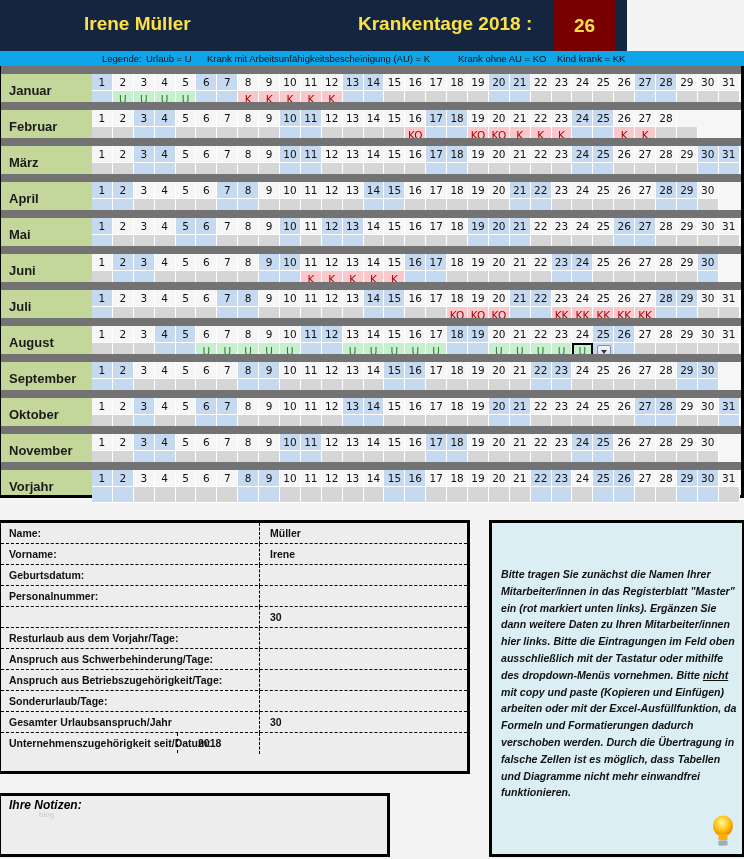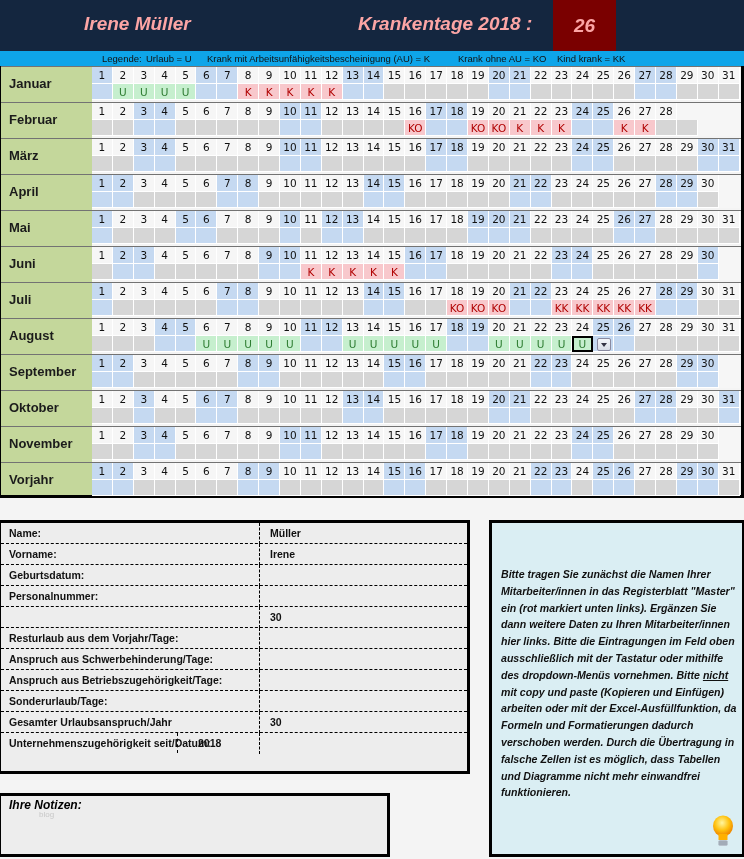--- a/index.html
+++ b/index.html
@@ -1,24 +1,24 @@
 <!DOCTYPE html>
 <html><head>
 <meta charset="utf-8">
 <style>
   * { box-sizing: border-box; margin: 0; padding: 0; }
   body { width: 744px; height: 859px; background: #f4f4f4; font-family: "Liberation Sans", sans-serif; position: relative; overflow: hidden; }
-  .header { position: absolute; left: 0; top: 0; width: 744px; height: 51px; background: #14263f; color: #fca5a5; font-style: italic; }
+  .header { position: absolute; left: 0; top: 0; width: 627px; height: 51px; background: #14263f; color: #fde047; }
   .header .name { position: absolute; left: 84px; top: 13px; font-size: 19px; font-weight: bold; }
   .header .kt { position: absolute; left: 358px; top: 13px; font-size: 19px; font-weight: bold; }
   .header .sickbox { position: absolute; left: 553px; top: 0; width: 63px; height: 51px; background: #7a0000; text-align: center; line-height: 51px; font-size: 19px; font-weight: bold; }
   .legend { position: absolute; left: 0; top: 51px; width: 744px; height: 15px; background: #0ea5e9; font-size: 9.5px; line-height: 15px; color: #111; }
   .legend span { position: absolute; top: 0; white-space: nowrap; }
   .grid { position: absolute; left: 0; top: 66px; width: 744px; border-left: 1px solid #000; border-right: 3px solid #000; }
-  .month { position: relative; height: 36px; border-top: 1px solid #737373; display: flex; }
+  .month { position: relative; height: 36px; border-top: 8px solid #737373; display: flex; }
   .month:last-child { border-bottom: 3px solid #000; }
   .mlabel { width: 91px; background: #c4d79b; font-weight: bold; font-size: 13px; padding-left: 8px; line-height: 33px; color: #1b1b1b; }
   .days { position: relative; flex: 1; }
   .drow { display: flex; height: 16.5px; }
   .cell { width: 20.9px; height: 16.5px; font-size: 10.5px; text-align: center; line-height: 16.5px; border-right: 1px solid #fff; border-bottom: 1px solid #fff; color: #111; font-family: "DejaVu Sans", sans-serif; }
   .top .cell { background: #f6f6f6; }
   .top .cell.we { background: #c5d9f1; }
   .top .cell.empty { background: #f6f6f6; }
   .bot .cell { background: #d6d6d6; }
   .bot .cell.we { background: #c5d9f1; }

